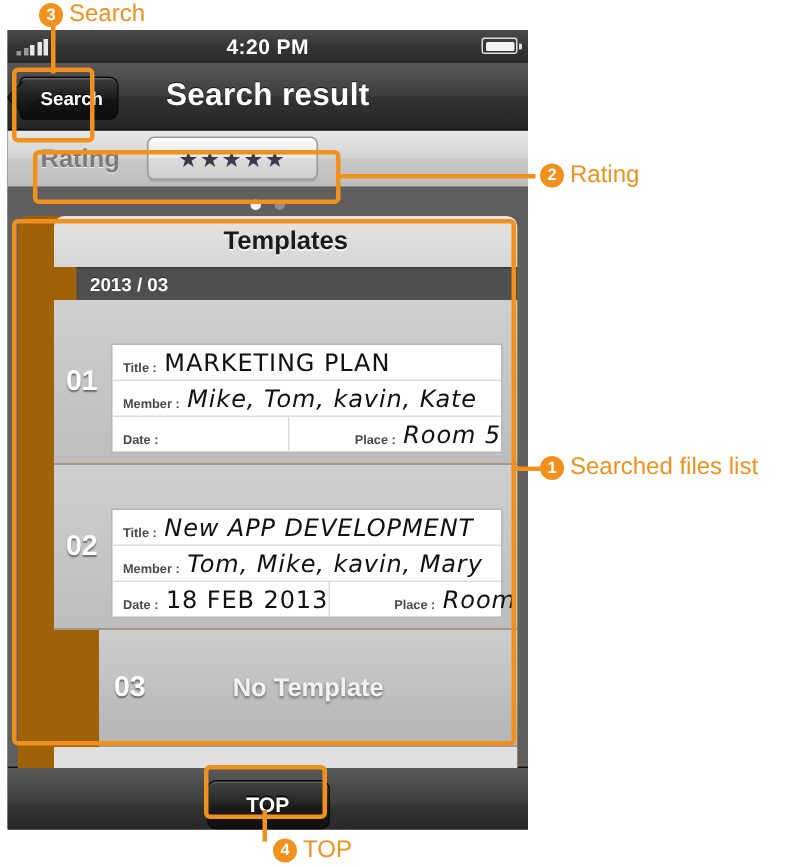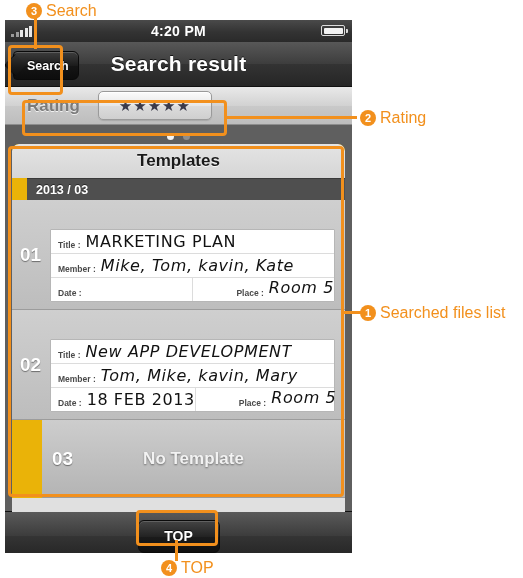--- a/index.html
+++ b/index.html
@@ -210,21 +210,22 @@
     justify-content: center;
     gap: 9px;
   }
   .dot { width: 7px; height: 7px; border-radius: 50%; background: #8e8e8e; }
   .dot.active { background: #f4f4f4; }
 
   .card {
     margin: 1px 7px 0 7px;
     border-radius: 7px 7px 0 0;
     overflow: hidden;
-    background: #eab308;
+    background: #a16207;
+    padding-left: 24px;
   }
   .card-header {
     height: 34px;
     background: linear-gradient(to bottom, #e4e4e4 0%, #d6d6d6 100%);
     display: flex;
     align-items: center;
     justify-content: center;
     font-size: 17px;
     font-weight: bold;
     color: #1b1b1b;
@@ -298,21 +299,21 @@
   .note-line .left-part {
     flex: 1 1 auto;
     display: flex;
     align-items: center;
     border-right: 1px solid #dcdcdc;
     height: 100%;
   }
   .note-line .right-part {
     flex: 0 0 103px;
     display: flex;
-    align-items: flex-start;
+    align-items: center;
     height: 100%;
   }
 
   .empty-row {
     position: relative;
     background: linear-gradient(to bottom, #cdcdcd 0%, #b4b4b4 100%);
     height: 77px;
     display: flex;
     align-items: center;
     justify-content: center;
@@ -484,15 +485,15 @@
 </div>
 
 <div class="callout-label" style="left:360px; top:108px;">
   <span class="callout-badge">2</span><span class="callout-text">Rating</span>
 </div>
 
 <div class="callout-label" style="left:360px; top:303px;">
   <span class="callout-badge">1</span><span class="callout-text">Searched files list</span>
 </div>
 
-<div class="callout-label" style="left:161px; top:558px;">
+<div class="callout-label" style="left:182px; top:558px;">
   <span class="callout-badge">4</span><span class="callout-text">TOP</span>
 </div>
 
 </body></html>

